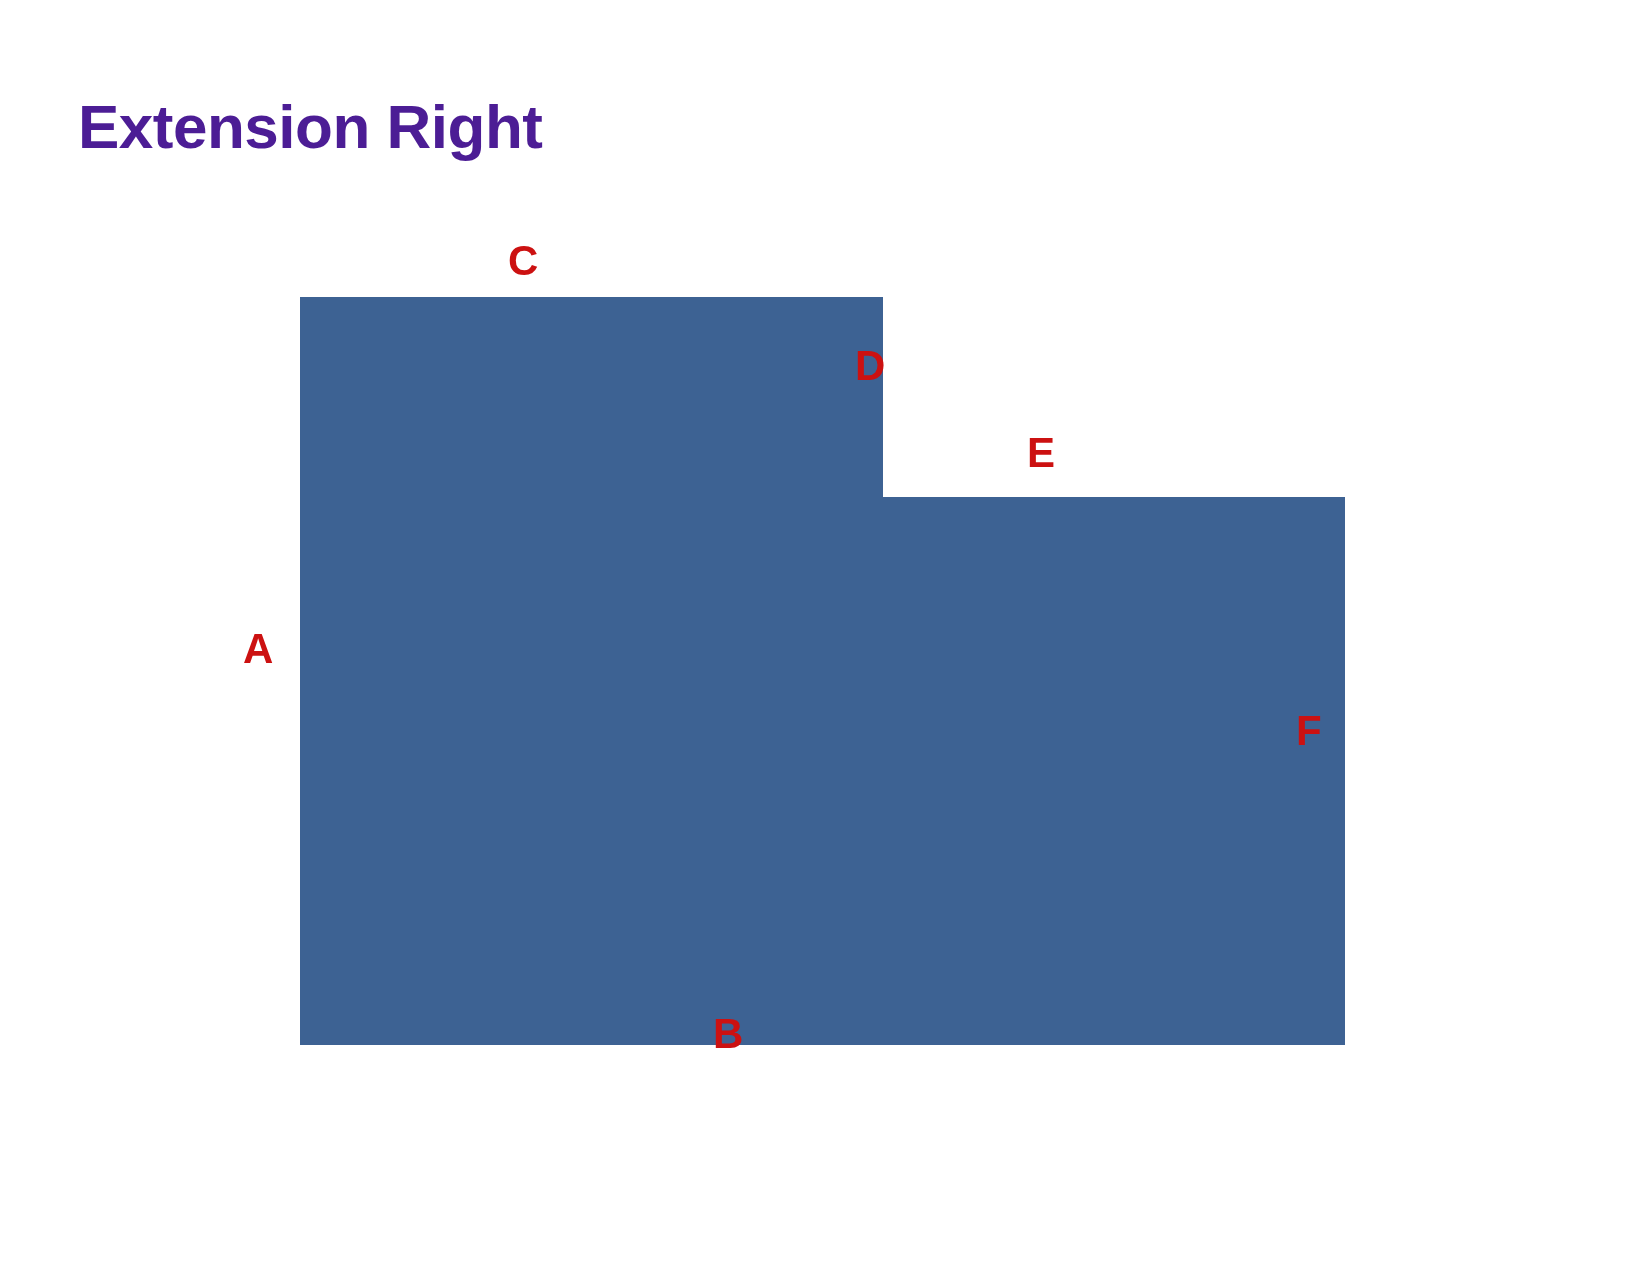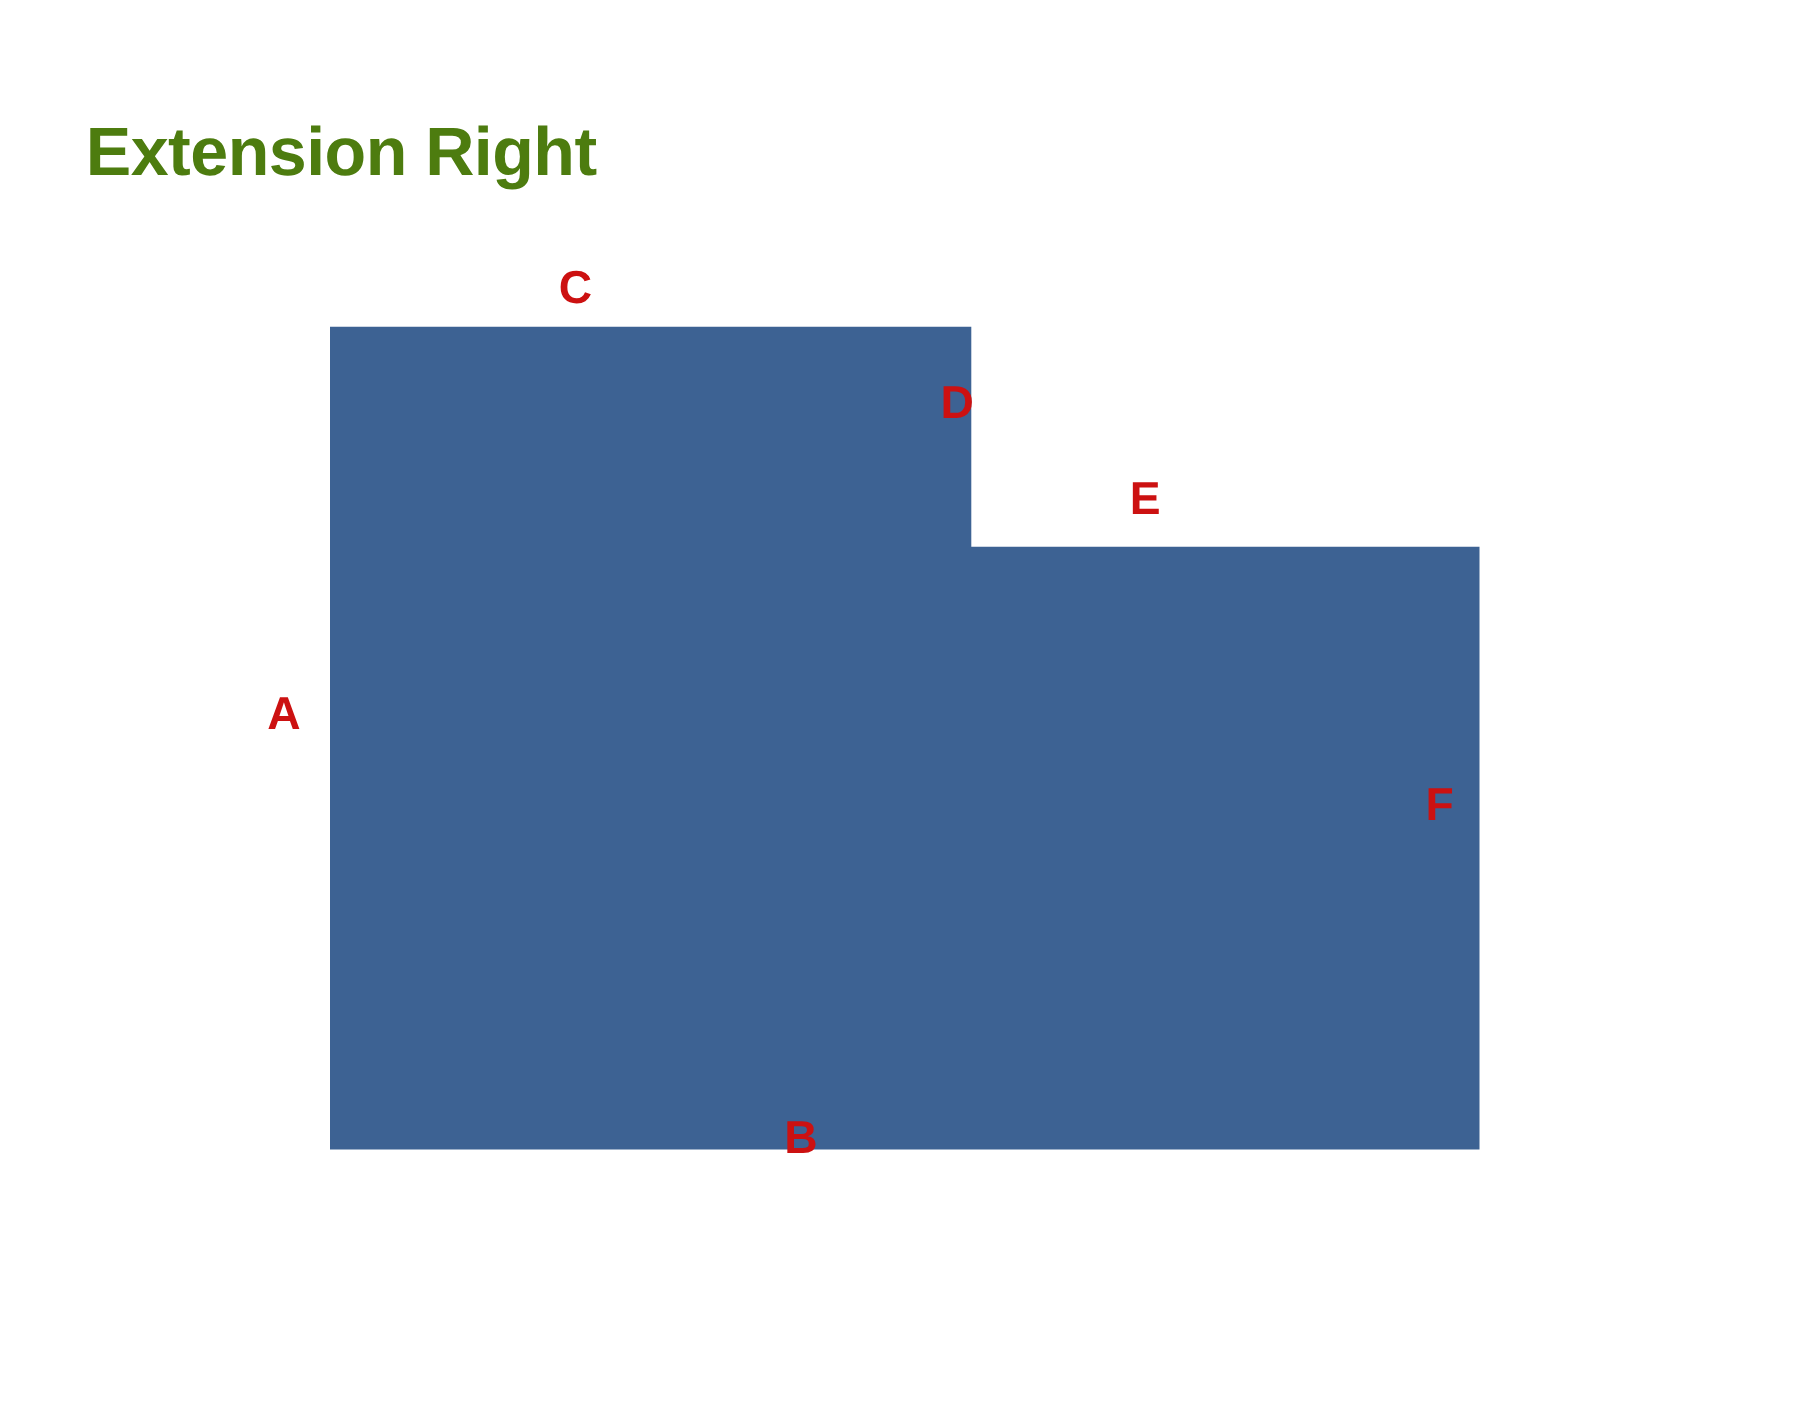--- a/index.html
+++ b/index.html
@@ -13,24 +13,24 @@
   #slide {
     position: relative;
     width: 1650px;
     height: 1275px;
     background: #ffffff;
     overflow: hidden;
   }
   #title {
     position: absolute;
     left: 78px;
-    top: 108px;
+    top: 96px;
     font-size: 62px;
     font-weight: bold;
-    color: #4d7c0f;
+    color: #4c1d95;
     letter-spacing: -0.5px;
     white-space: nowrap;
     line-height: 1;
   }
   .shape-layer {
     position: absolute;
     left: 0;
     top: 0;
     width: 1650px;
     height: 1275px;

